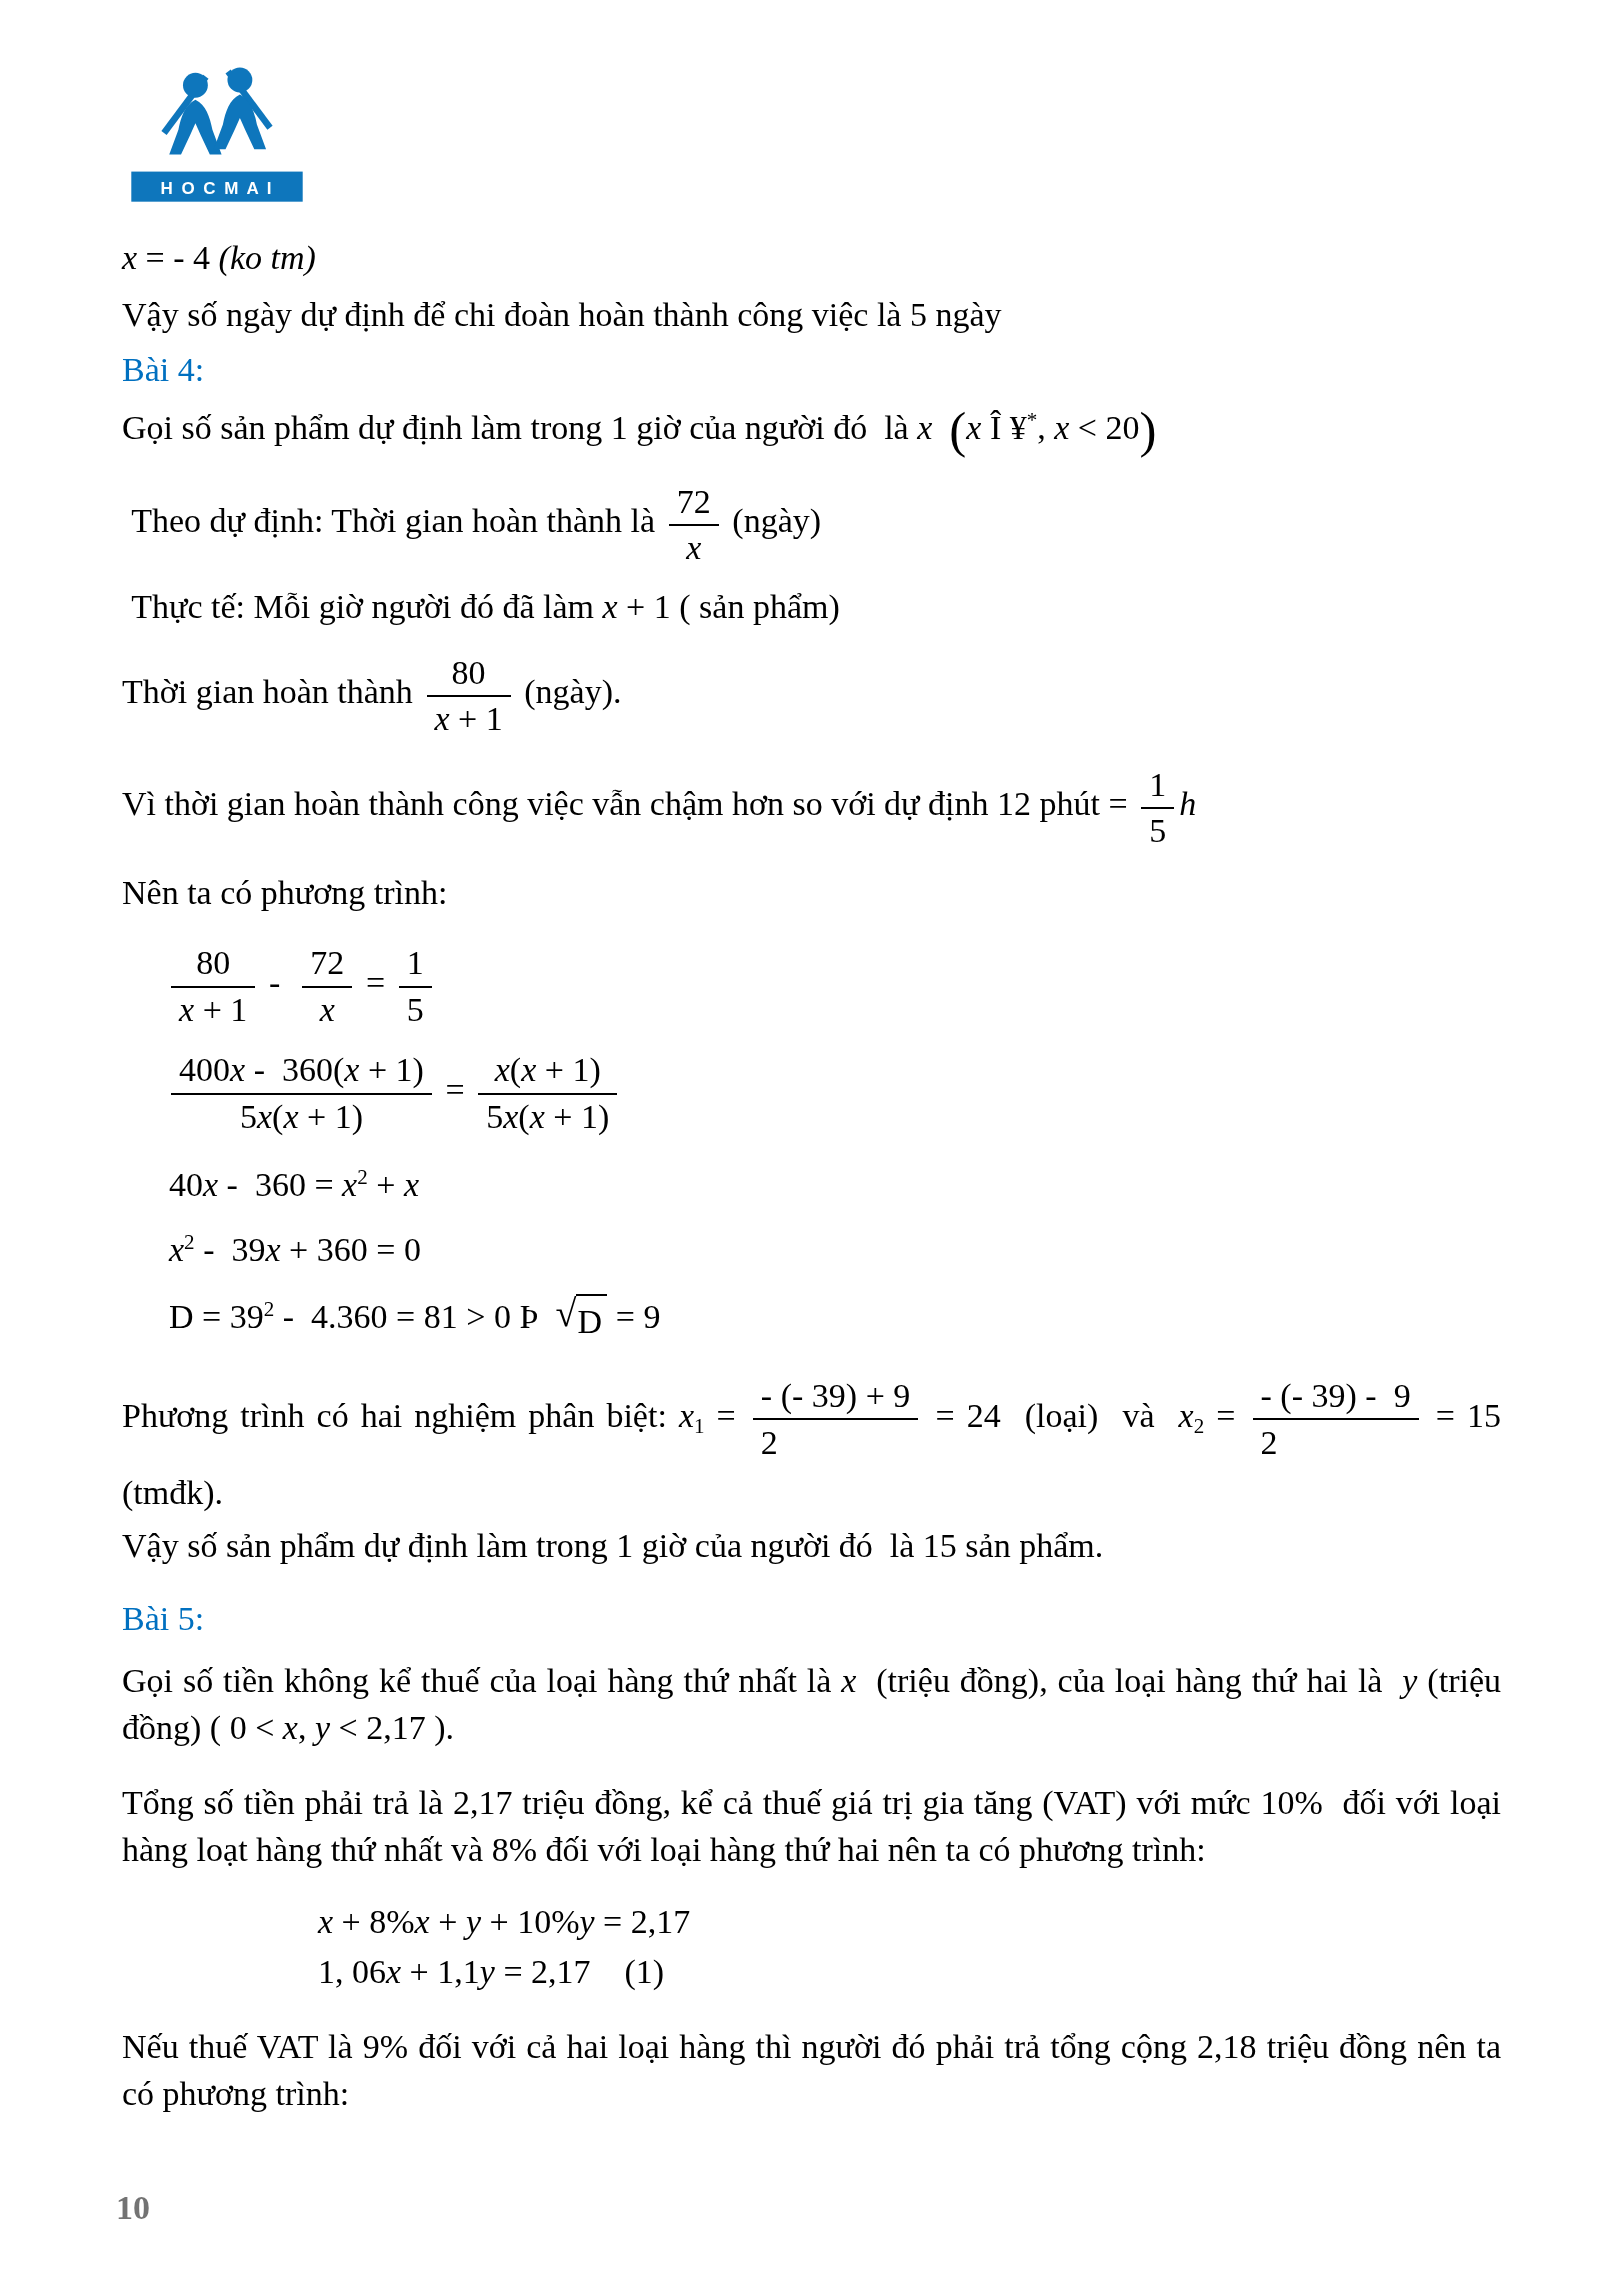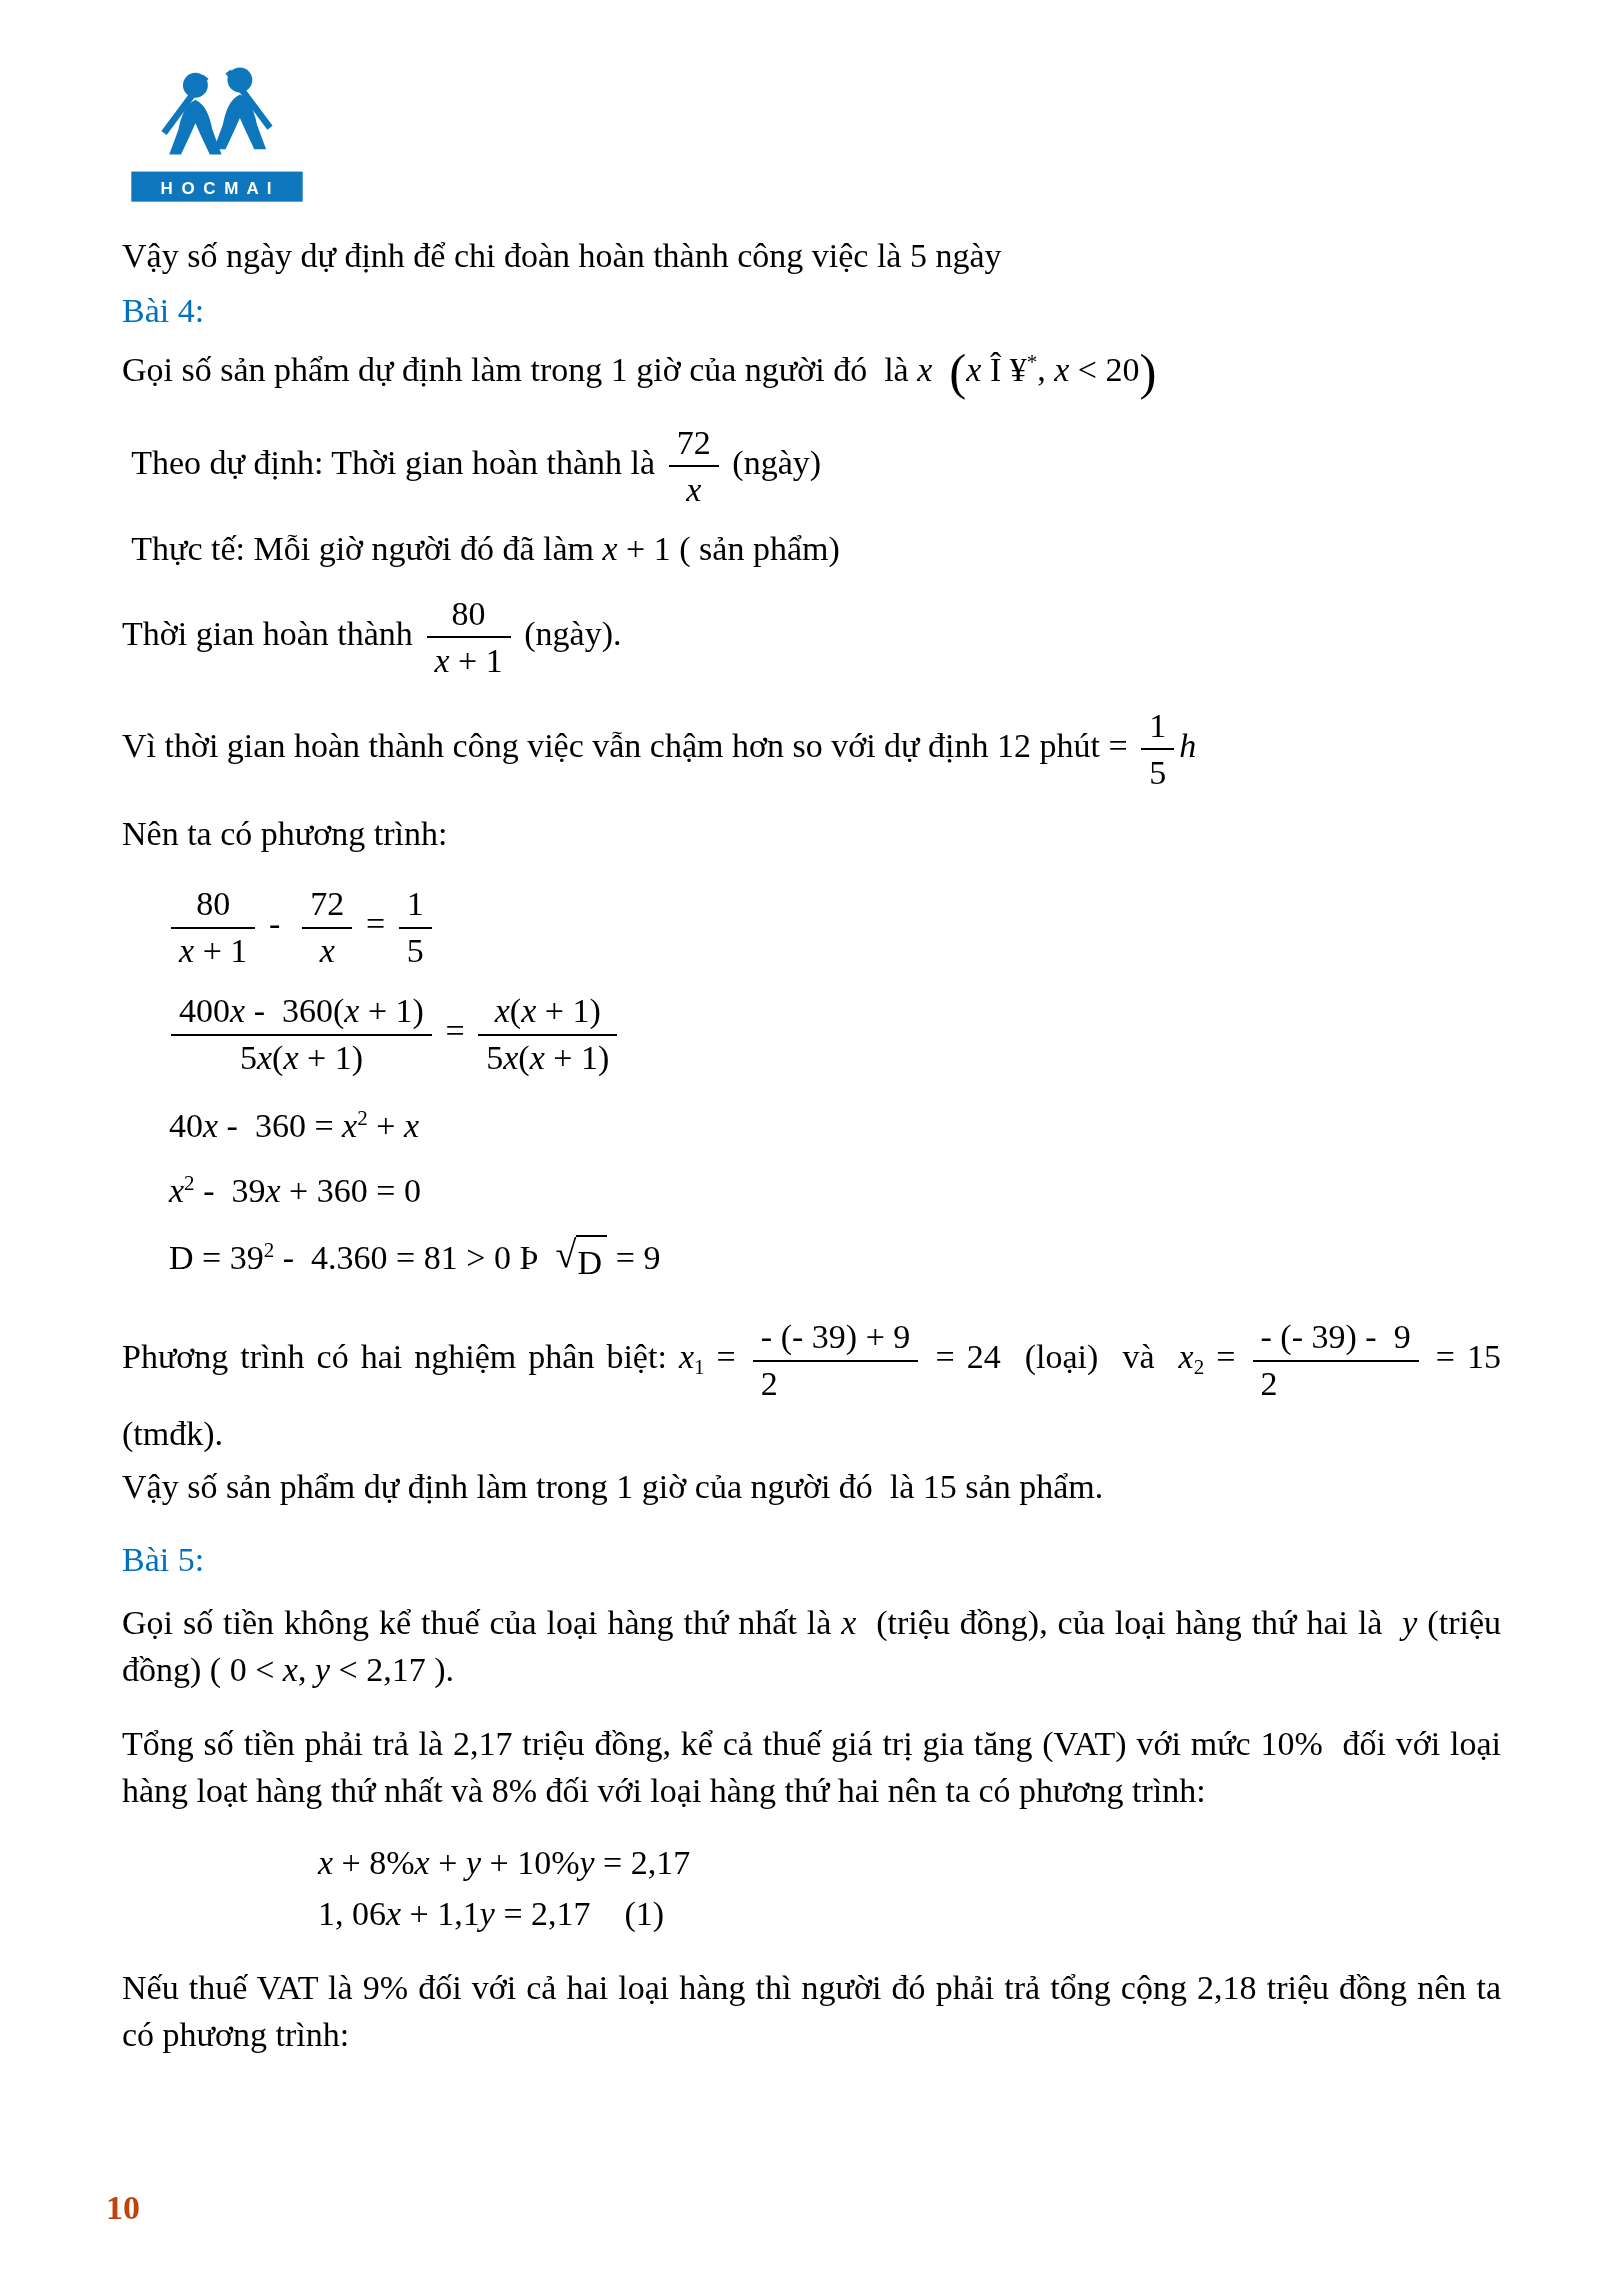--- a/index.html
+++ b/index.html
@@ -19,21 +19,21 @@
   sub{font-size:0.62em;vertical-align:-0.28em;line-height:0}
   .frac{display:inline-flex;flex-direction:column;vertical-align:middle;text-align:center;margin:0 5.2px;line-height:1.12}
   .frac .num{display:block;border-bottom:2px solid #000;padding:1.3px 7.9px 3.3px}
   .frac .den{display:block;padding:3.3px 7.9px 0}
   .sqrt{display:inline-flex;align-items:flex-start;vertical-align:middle}
   .sqrt .rad{font-size:1.12em;line-height:1.05}
   .sqrt .radicand{border-top:2px solid #000;padding:2.6px 5.2px 0 1.3px;font-style:normal}
   .heading{color:#0070C0;font-weight:400}
   .justify{text-align:justify}
   .stretch{text-align:justify;text-align-last:justify}
-  .page-num{position:absolute;left:106px;top:2189px;color:#c2410c;font-weight:700}
+  .page-num{position:absolute;left:116px;top:2189px;color:#737373;font-weight:700}
 </style>
 </head>
 <body>
 
 <div class="content">
 
   <header class="logo-wrap">
     <svg width="190" height="157" viewBox="0 0 145 120" style="font-size:52px">
       <g fill="#0E76BC">
         <polygon points="30,52 62,9 66,12 34,55"></polygon>
@@ -41,20 +41,21 @@
         <circle cx="56" cy="17" r="9.5"></circle>
         <path d="M56 28 C48 32 45 41 43 51 L36 70 L45 70 L52 55 L56 46 L60 55 L67 70 L76 70 L69 51 C67 41 64 32 56 28 Z"></path>
         <circle cx="90" cy="13" r="9.5"></circle>
         <path d="M90 24 C82 28 79 37 77 47 L70 66 L79 66 L86 51 L90 42 L94 51 L101 66 L110 66 L103 47 C101 37 98 28 90 24 Z"></path>
       </g>
       <rect x="7" y="83" width="131" height="23" fill="#0E76BC"></rect>
       <text x="72.5" y="100.5" text-anchor="middle" font-family="Liberation Sans, sans-serif" font-weight="bold" font-size="13" letter-spacing="1.5" fill="#ffffff">H O C M A I</text>
     </svg>
   </header>
 
+  <p class="line" style="margin:6.5px 0 10.5px"><span class="mv">x</span><span class="mt"> = - 4 </span><span class="mv">(ko tm)</span></p>
 
   <p class="line" style="margin-bottom:7.9px">Vậy số ngày dự định để chi đoàn hoàn thành công việc là 5 ngày</p>
 
   <p class="line heading" style="margin-bottom:11.8px">Bài 4:</p>
 
   <p class="line" style="margin-bottom:29px"><span class="mt">Gọi số sản phẩm dự định làm trong 1 giờ của người đó&nbsp; là </span><span class="mv">x</span><span class="mt">&nbsp; </span><span class="mbig">(</span><span class="mv">x</span><span class="mt"> Î ¥</span><sup>*</sup><span class="mt">, </span><span class="mv">x</span><span class="mt"> &lt; 20</span><span class="mbig">)</span></p>
 
   <p class="line" style="margin:0 0 17px 9.2px"><span class="mt">Theo dự định: Thời gian hoàn thành là </span><span class="frac">
         <span class="num"><span class="mt">72</span></span>
         <span class="den"><span class="mv">x</span></span>

